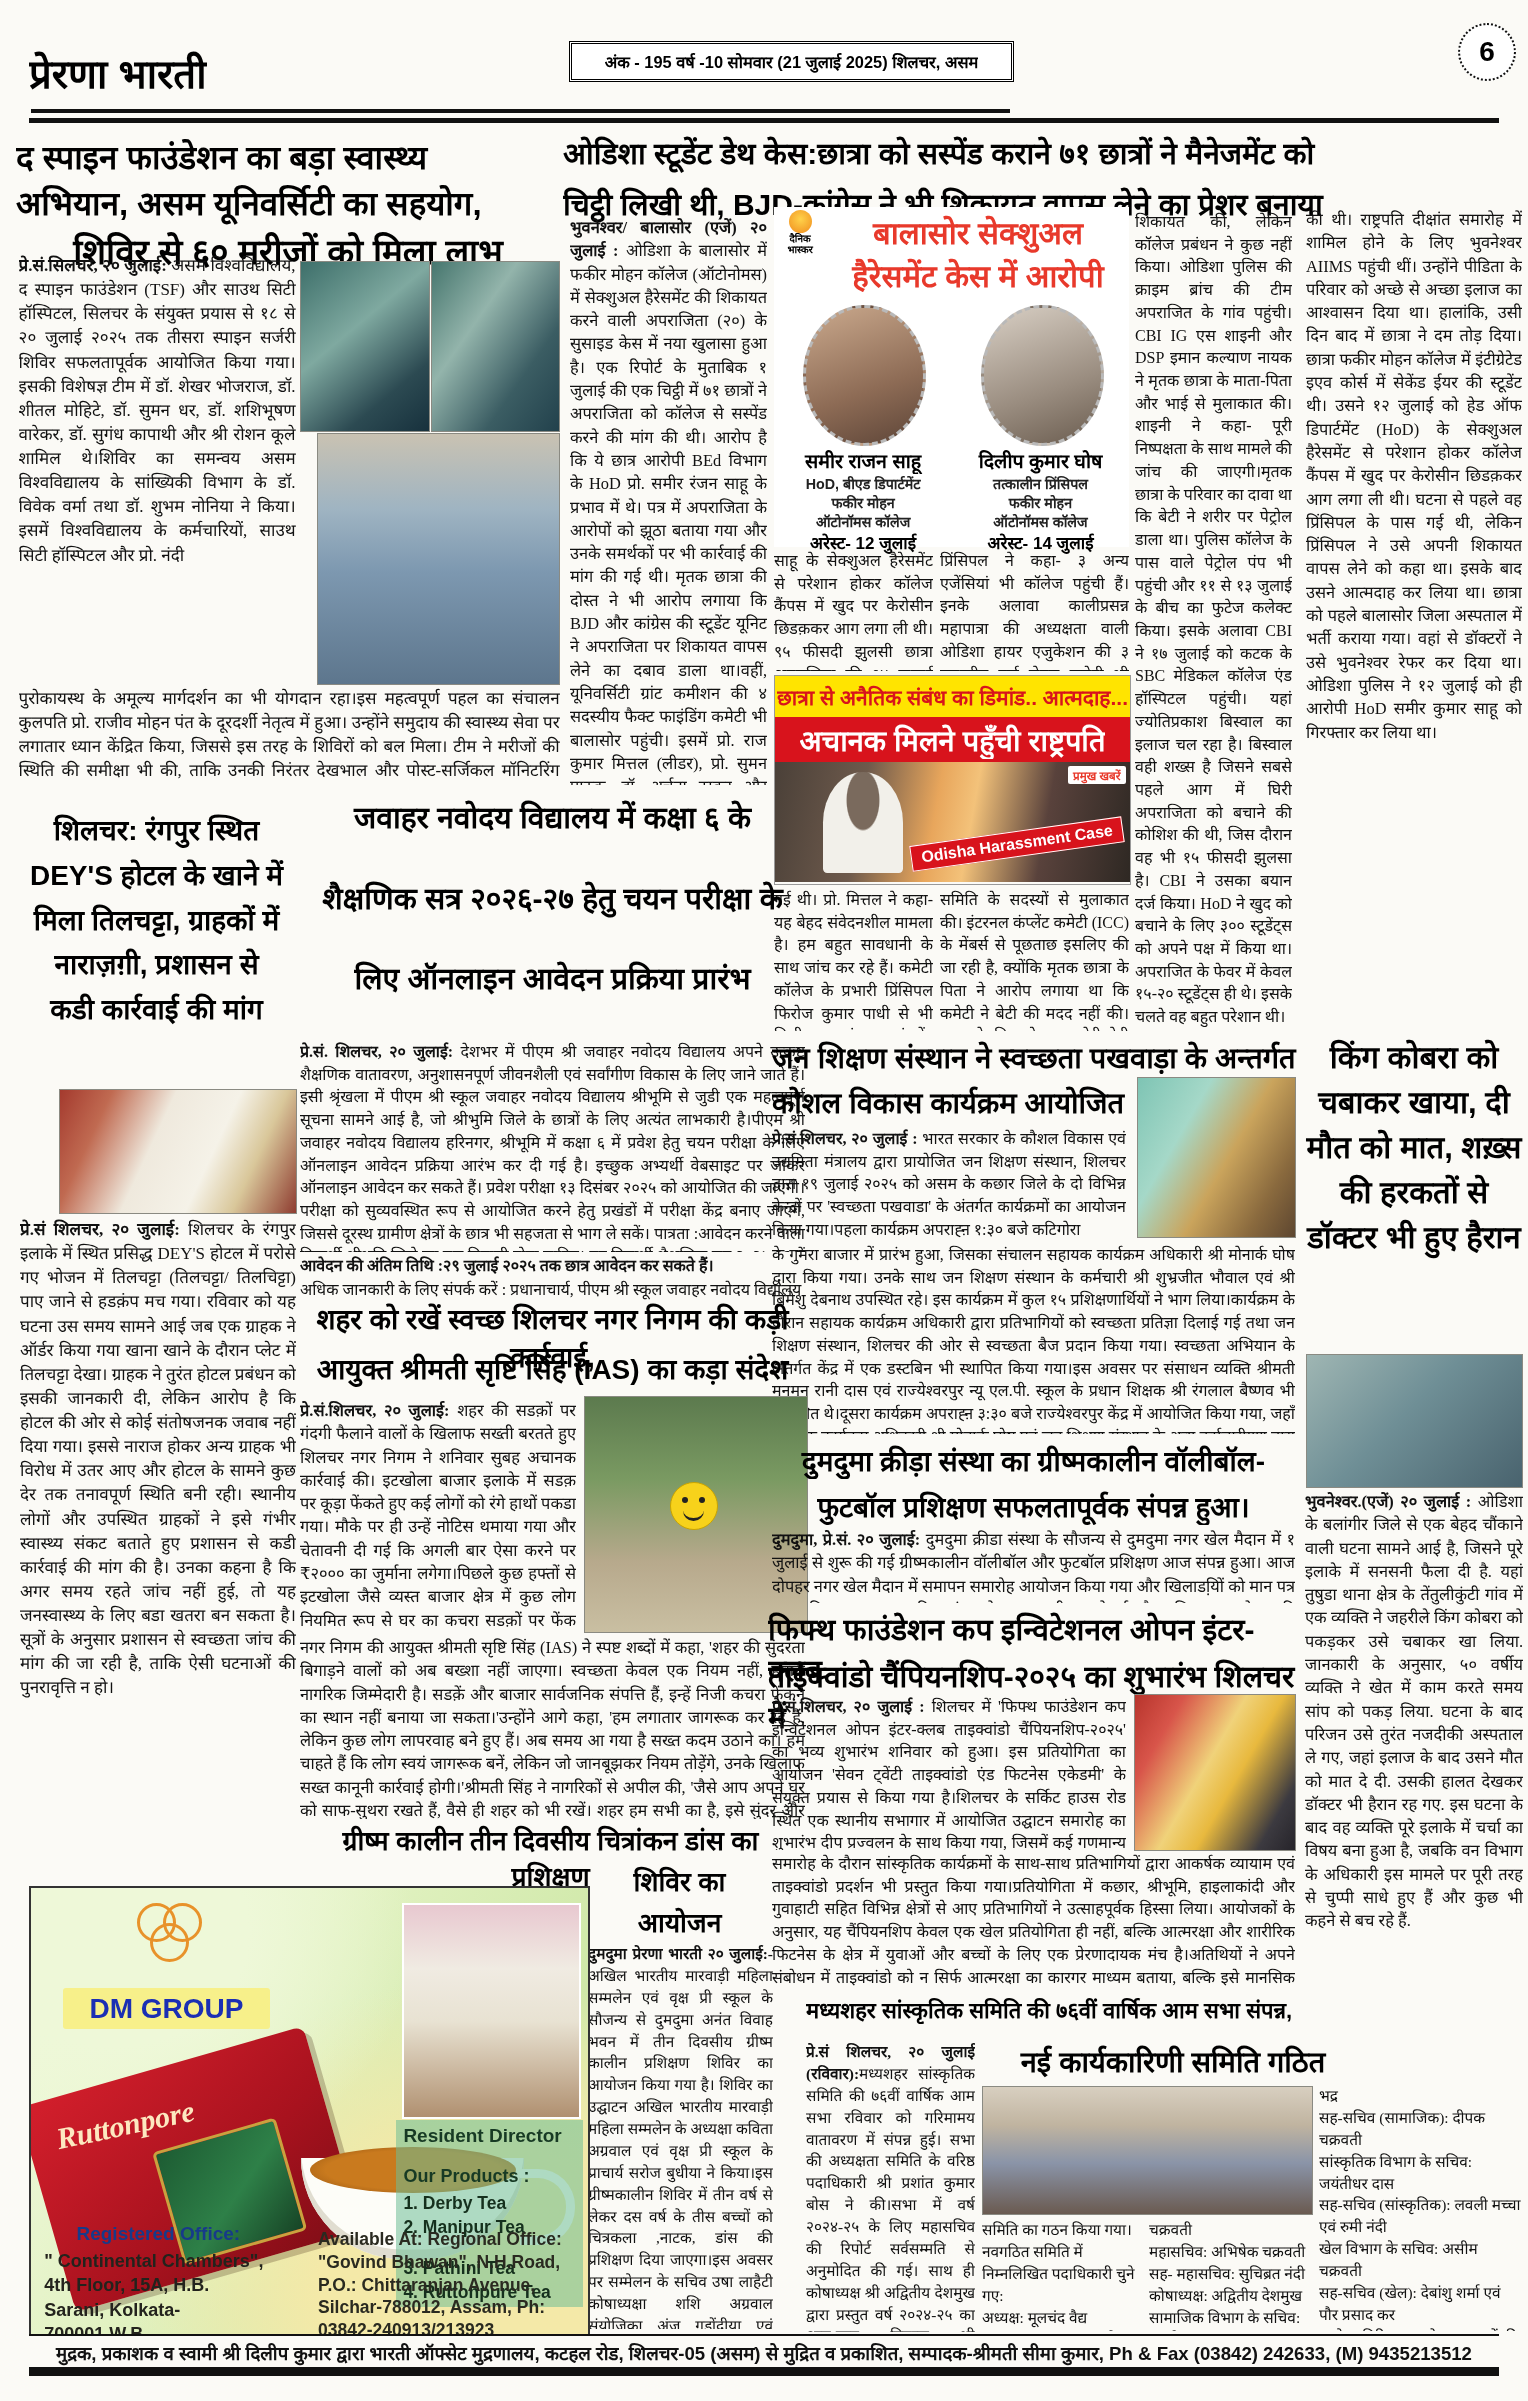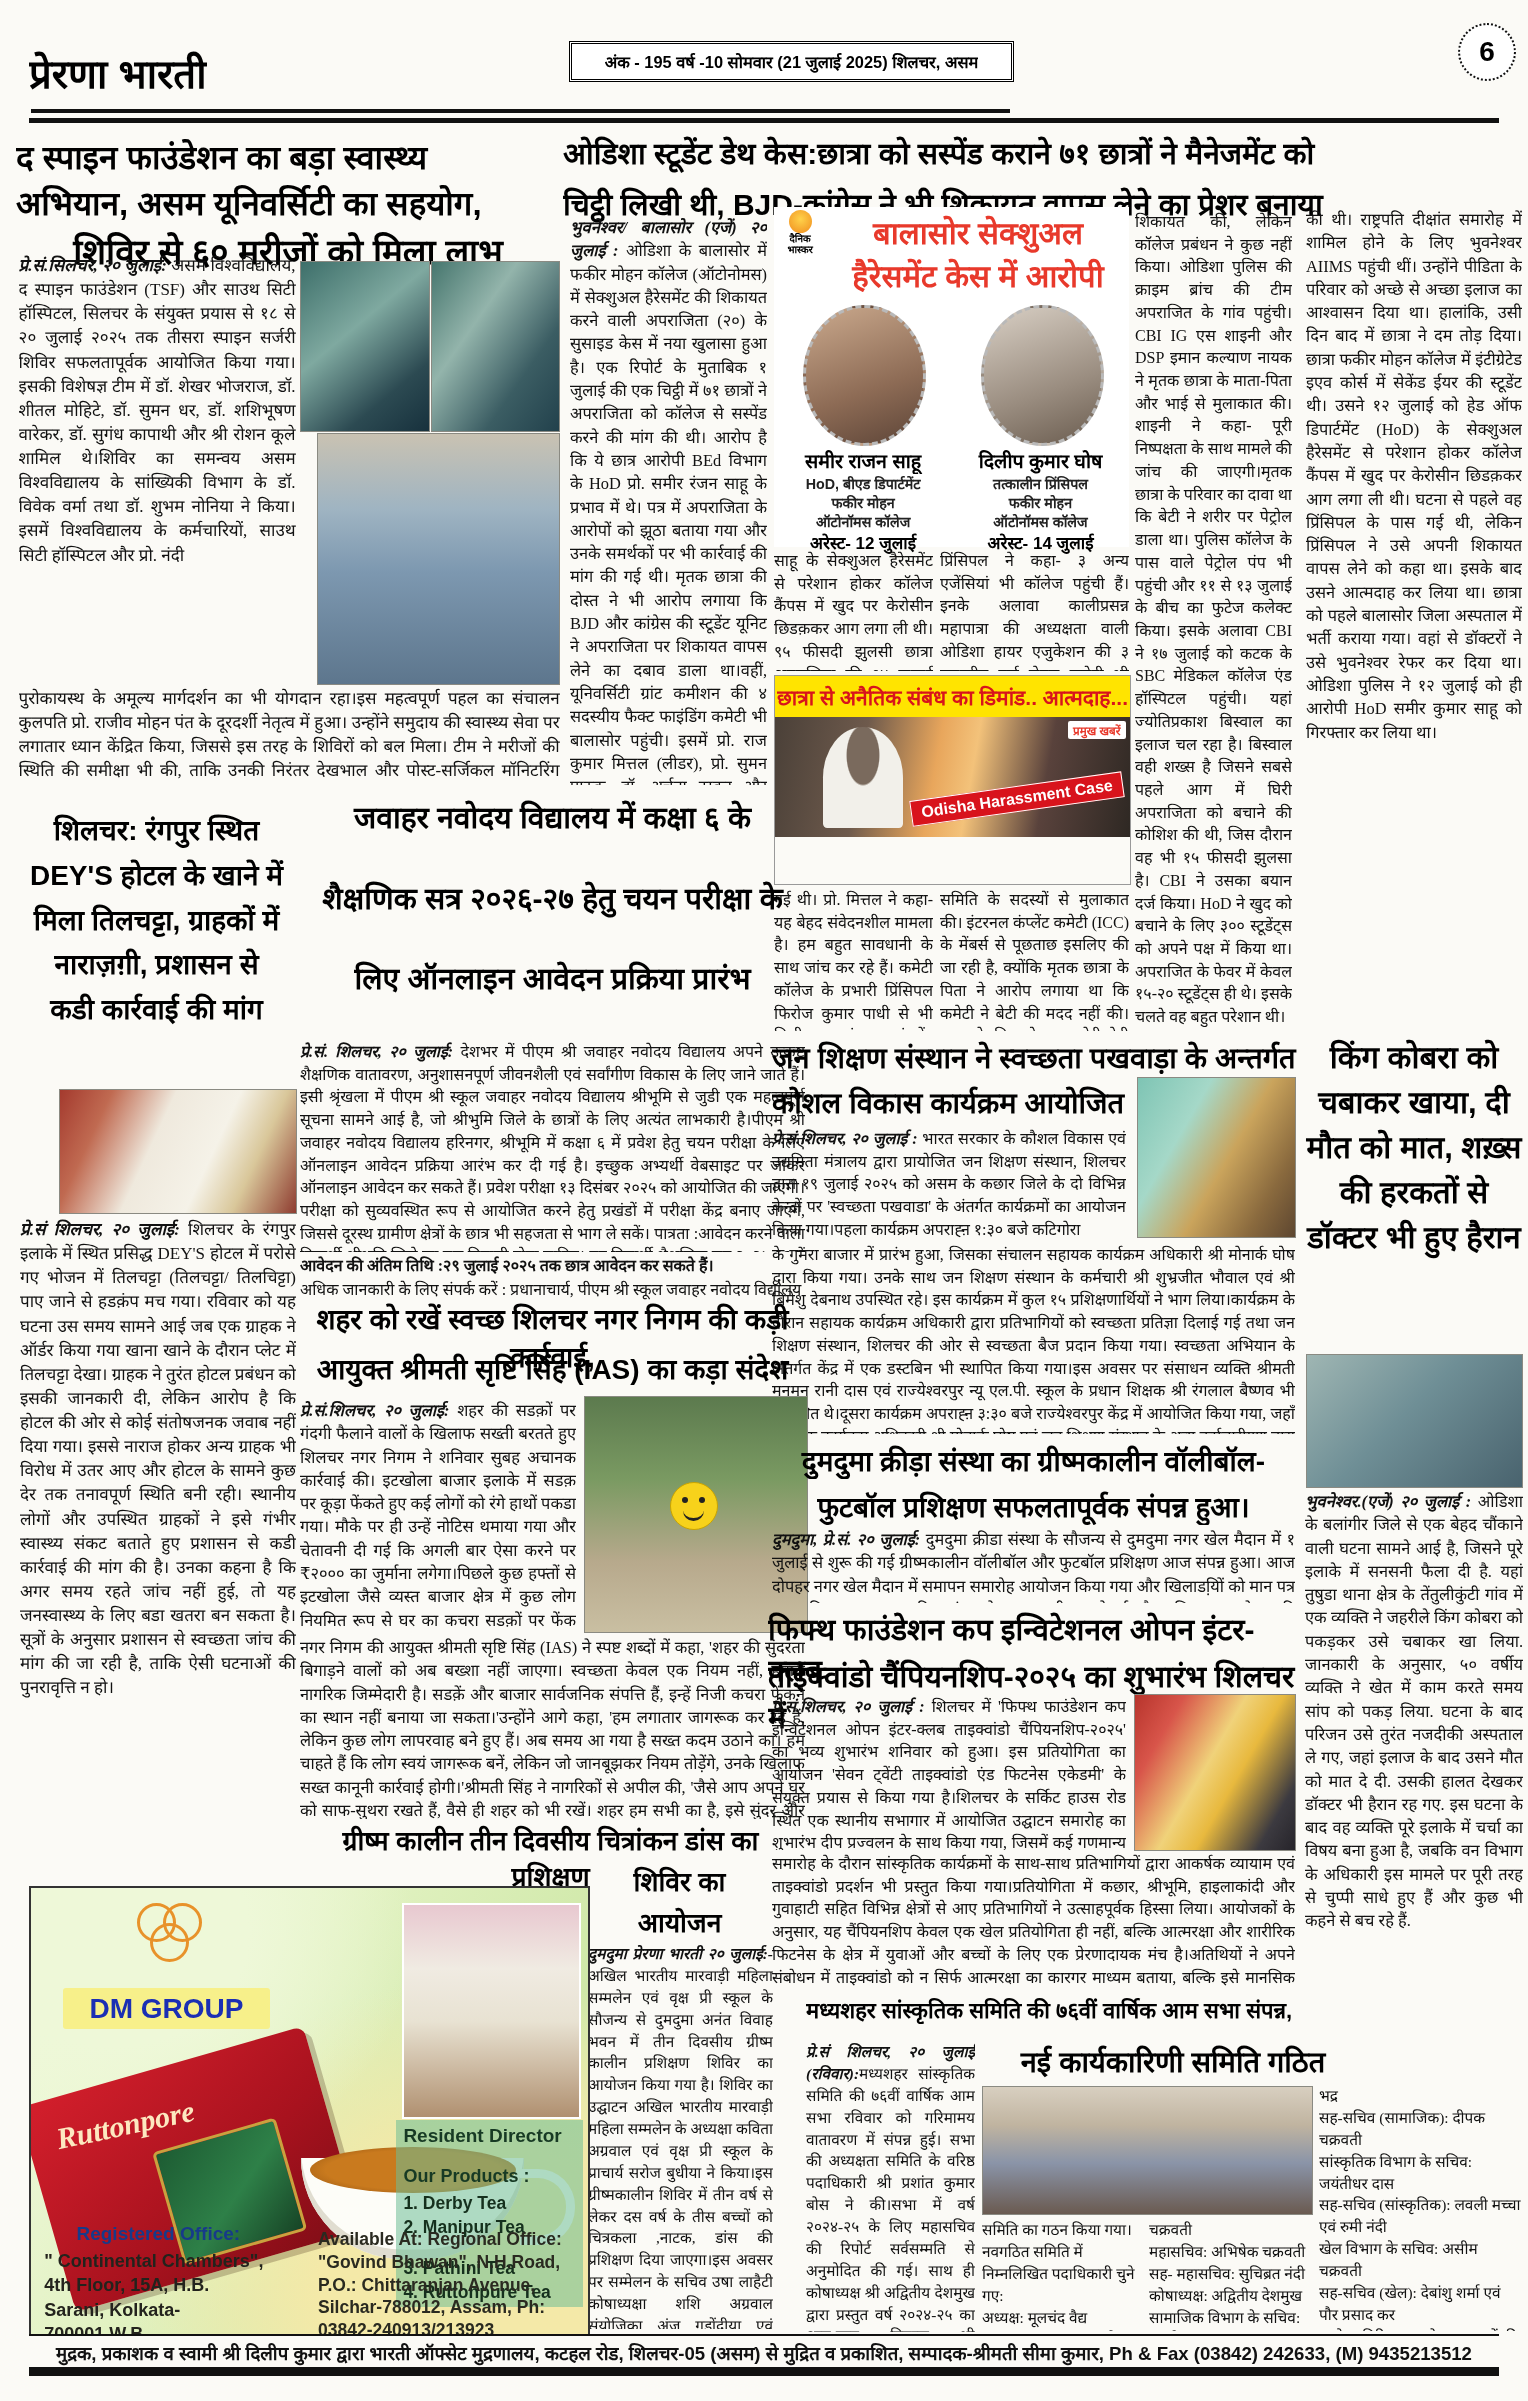--- a/index.html
+++ b/index.html
@@ -2,21 +2,21 @@
 <html style="font-size:8.5px"><head>
 <meta charset="utf-8">
 <style>
   html,body{margin:0;padding:0;background:#888;}
   #page{position:relative;width:1528px;height:2401px;background:#fbfaf6;
         font-family:"Liberation Serif","DejaVu Serif",serif;color:#111;overflow:hidden;}
   .abs{position:absolute;}
   .just{text-align:justify;}
   .col{font-size:16.4px;line-height:1.42;overflow:hidden;}
   .col p{margin:0;}
-  .dl{font-weight:bold;font-style:italic;}
+  .dl{font-weight:bold;}
   .hl{font-family:"Liberation Sans","DejaVu Sans",sans-serif;font-weight:900;color:#000;overflow:hidden;}
   .ctr{text-align:center;}
   .photo{background:linear-gradient(135deg,#9fb6b3,#6f8f96 45%,#49636e);border:0.5px solid #8a8a82;overflow:hidden;}
   .rule{background:#111;}
   .oval{border-radius:50%;border:3.2px dashed #b9b9b9;background:linear-gradient(160deg,#caa98d,#8d6b55 60%,#5d4538);}
   .smiley{position:absolute;width:46px;height:46px;border-radius:50%;background:#f7d21b;border:1.6px solid #caa400;}
   .smiley::before{content:"";position:absolute;left:10.6px;top:14px;width:6.4px;height:6.4px;border-radius:50%;background:#222;box-shadow:17px 0 0 #222;}
   .smiley::after{content:"";position:absolute;left:11.7px;top:25.5px;width:21px;height:9.6px;border-bottom:3.2px solid #222;border-radius:0 0 21px 21px;}
   .ribbon{position:absolute;background:#d8131c;color:#fff;font-family:"Liberation Sans",sans-serif;
           font-weight:bold;font-size:16px;padding:3.2px 9.6px;transform:rotate(-8deg);border:1.1px solid #fff;white-space:nowrap;}
@@ -80,20 +80,23 @@
       <div class="hl" style="font-size:17px;">अरेस्ट- 14 जुलाई</div>
     </div>
   </div>
 
   <div class="abs col just" style="left:774px;top:550px;width:159px;height:121px;font-size:16px;">साहू के सेक्शुअल हैरेसमेंट से परेशान होकर कॉलेज कैंपस में खुद पर केरोसीन छिडक़कर आग लगा ली थी। ९५ फीसदी झुलसी छात्रा अपराजिता की १४ जुलाई की देर रात भुवनेश्वर AIIMS में इलाज के दौरान मौत हो</div>
   <div class="abs col just" style="left:940px;top:550px;width:189px;height:121px;font-size:16px;">प्रिंसिपल ने कहा- ३ अन्य एजेंसियां भी कॉलेज पहुंची हैं। इनके अलावा कालीप्रसन्न महापात्रा की अध्यक्षता वाली ओडिशा हायर एजुकेशन की ३ सदस्यीय हाई लेवल कमेटी भी कॉलेज पहुंची। ३ छात्र सदस्यों सहित खउउ</div>
 
   <div class="abs" style="left:774px;top:675px;width:355px;height:208px;border:1.1px solid #999;">
     <div style="height:41px;background:#ffe400;display:flex;align-items:center;justify-content:center;">
       <span class="hl" style="font-size:21px;color:#d8131c;">छात्रा से अनैतिक संबंध का डिमांड.. आत्मदाह...</span>
+    </div>
+    <div style="height:45px;background:#d8131c;display:flex;align-items:center;justify-content:center;">
+      <span class="hl" style="font-size:29px;color:#fff;">अचानक मिलने पहुँची राष्ट्रपति</span>
     </div>
     <div style="position:relative;height:120px;background:linear-gradient(100deg,#4a4038 0%,#6e5a4c 25%,#e8a65c 45%,#f3c27a 55%,#59423c 75%,#2e2823 100%);">
       <div class="abs" style="left:48px;top:9.6px;width:80px;height:101px;background:radial-gradient(ellipse at 50% 28%,#7a6a5d 0 28%,#f2f0ea 30% 100%);border-radius:50% 50% 4.2px 4.2px;"></div>
       <div class="ribbon" style="left:135px;top:69px;">Odisha Harassment Case</div>
       <div class="abs hl" style="right:4.2px;top:4.2px;background:#fff;color:#e8392b;font-size:11.7px;padding:1.1px 5.3px;border-radius:2.1px;">प्रमुख खबरें</div>
     </div>
   </div>
 
   <div class="abs col just" style="left:774px;top:889px;width:159px;height:142px;font-size:16px;">गई थी। प्रो. मित्तल ने कहा- यह बेहद संवेदनशील मामला है। हम बहुत सावधानी के साथ जांच कर रहे हैं। कमेटी कॉलेज के प्रभारी प्रिंसिपल फिरोज कुमार पाधी से भी मिली। अब इंटरनल कंप्लेंट कमेटी (ICC) के मेंबर और BEd डिपार्टमेंट के स्टूडेंट्स से भी मिलेगी।</div>
   <div class="abs col just" style="left:940px;top:889px;width:189px;height:142px;font-size:16px;">समिति के सदस्यों से मुलाकात की। इंटरनल कंप्लेंट कमेटी (ICC) के मेंबर्स से पूछताछ इसलिए की जा रही है, क्योंकि मृतक छात्रा के पिता ने आरोप लगाया था कि कमेटी ने बेटी की मदद नहीं की। छात्रा के पिता ने कहा- मेरी बेटी कॉलेज में एक प्रोफेसर से परेशान थी। उसने सेक्शुअल हैरेसमेंट और टॉर्चर करने की कई बार</div>

